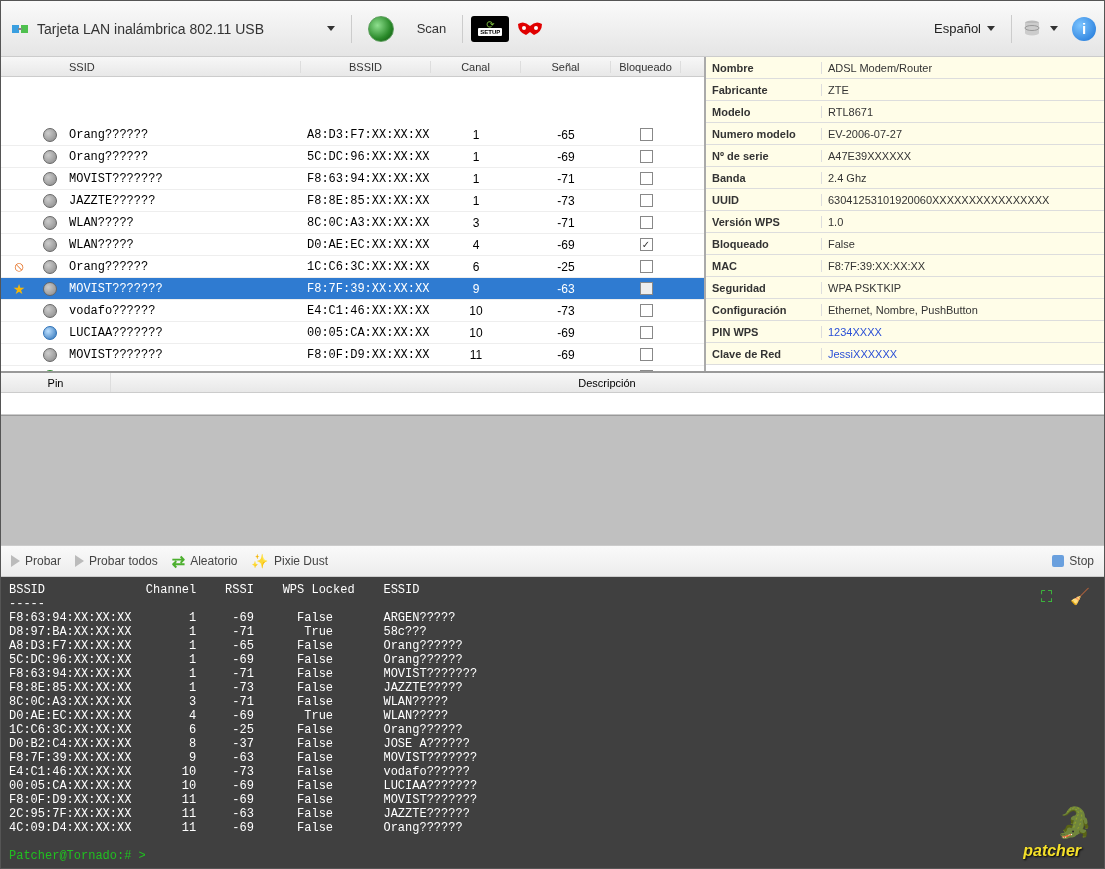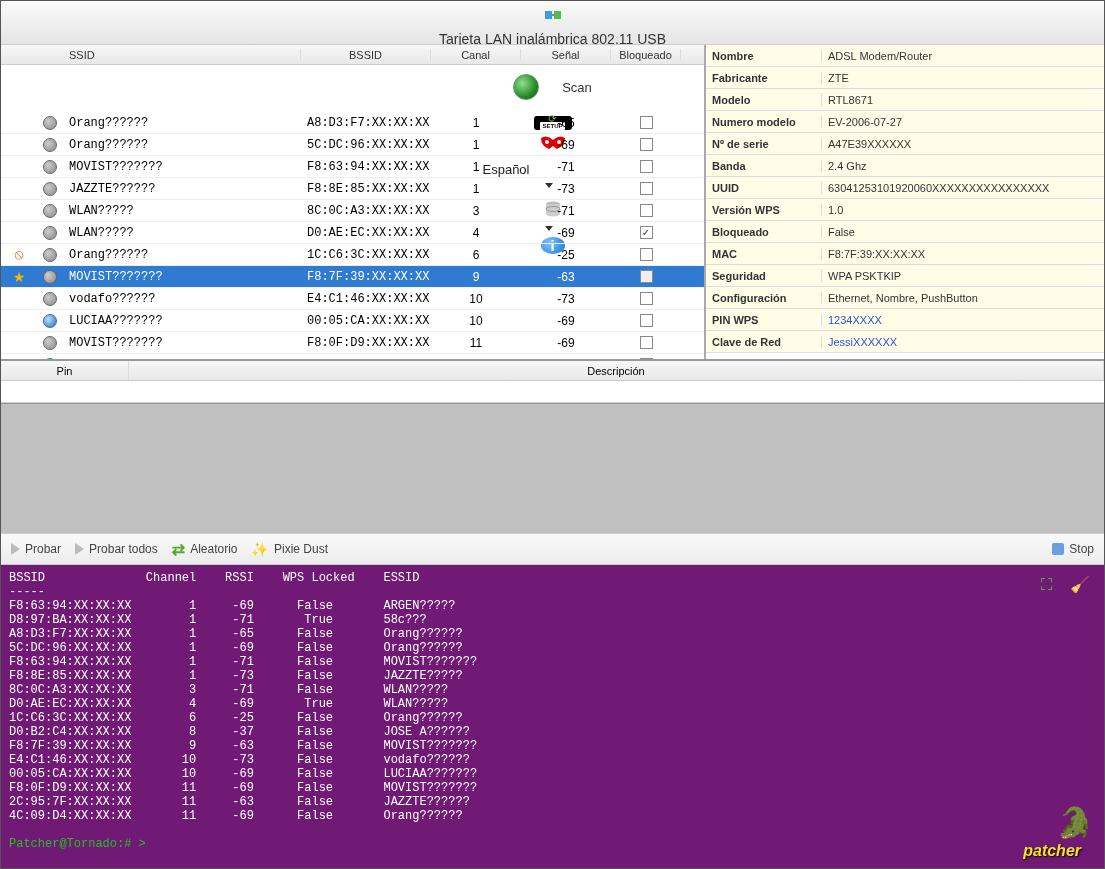--- a/index.html
+++ b/index.html
@@ -1,30 +1,30 @@
 <!DOCTYPE html>
 <html><head>
 <meta charset="utf-8">
 <style>
   * { box-sizing: border-box; margin: 0; padding: 0; }
   body { font-family: 'Segoe UI', Tahoma, sans-serif; font-size: 12px; background: #fff; width: 1105px; height: 869px; overflow: hidden; display: flex; flex-direction: column; border: 1px solid #555; }
   
-  .toolbar { height: 44px; background: linear-gradient(#fafafa,#e5e5e5); border-bottom: 1px solid #ccc; display: flex; align-items: center; padding: 4px 8px; gap: 6px; flex-direction: column; }
+  .toolbar { height: 56px; background: linear-gradient(#fafafa,#e5e5e5); border-bottom: 1px solid #ccc; display: flex; align-items: center; padding: 4px 8px; gap: 6px; }
   .adapter-icon { width: 22px; height: 22px; display:flex; align-items:center; justify-content:center;}
   .adapter-name { flex: 1; font-size: 14px; color: #333; }
   .dropdown-caret { width: 0; height: 0; border-left: 4px solid transparent; border-right: 4px solid transparent; border-top: 5px solid #333; margin-right: 8px;}
   .scan-btn { display:flex; align-items:center; gap:23px; padding:4px 8px; cursor:pointer;}
   .scan-orb { width:26px; height:26px; border-radius:50%; background:radial-gradient(circle at 35% 35%,#8fe08f,#2a8a2a 60%,#0b4b0b); border:1px solid #5c9d5c;}
   .scan-btn span{font-size:13px;color:#333;}
   .wps-badge{width:38px;height:26px;background:#000;border-radius:3px;display:flex;flex-direction:column;align-items:center;justify-content:center;position:relative;}
   .wps-badge .arr{color:#7fbf3f;font-size:10px;line-height:6px;}
   .wps-badge .set{background:#fff;color:#000;font-size:6px;font-weight:bold;padding:1px 2px;border-radius:1px;}
   .mask-icon{width:30px;height:26px;display:flex;align-items:center;justify-content:center;}
   .mask-svg{fill:#e00000;}
-  .lang-dd{font-size:13px;color:#222;min-width:140px;text-align:left;}
+  .lang-dd{font-size:13px;color:#222;min-width:140px;text-align:right;}
   .db-icon{width:24px;height:24px;display:flex;align-items:center;justify-content:center;color:#888;}
   .info-orb{width:24px;height:24px;border-radius:50%;background:radial-gradient(circle at 35% 35%,#7cc4ff,#1a72d6);color:#fff;display:flex;align-items:center;justify-content:center;font-weight:bold;font-size:15px;}
   .toolbar .sep{width:1px;height:28px;background:#ccc;margin:0 2px;}
   .spacer{flex:1;}
   
   .main-split{display:flex;height:316px;border-bottom:2px solid #999;justify-content:center;}
   .left-pane{flex:1;display:flex;flex-direction:column;border-right:2px solid #aaa;overflow:hidden;position:relative;}
   .grid-head{display:flex;background:linear-gradient(#f7f7f7,#e8e8e8);border-bottom:1px solid #ccc;height:20px;align-items:center;font-size:11px;color:#333;}
   .grid-head div{border-right:1px solid #ddd;text-align:center;overflow:hidden;white-space:nowrap;}
   .col-ic1{width:36px;} .col-ic2{width:26px;} .col-ssid{width:238px;text-align:left!important;padding-left:6px;} .col-bssid{width:130px;} .col-ch{width:90px;} .col-sig{width:90px;} .col-lock{width:70px;}
@@ -43,33 +43,33 @@
   .row.sel .cb{background:#eee;}
   
   .right-pane{width:398px;overflow-y:auto;background:#fff;position:relative;}
   .proprow{display:flex;height:22px;border-bottom:1px solid #ddd;align-items:center;background:#fffde8;}
   .proprow .k{width:116px;padding-left:6px;font-weight:bold;font-size:11px;color:#333;border-right:1px solid #ddd;}
   .proprow .v{flex:1;padding-left:6px;font-size:11px;color:#333;overflow:hidden;white-space:nowrap;}
   .proprow .link{color:#2a4fd6;}
   
   .pin-head{display:flex;background:linear-gradient(#f7f7f7,#e8e8e8);height:20px;border-bottom:1px solid #ccc;}
   .pin-head div{border-right:1px solid #ddd;font-size:11px;text-align:center;display:flex;align-items:center;justify-content:center;}
-  .pc1{width:128px;} .pc2{flex:1;}
+  .pc1{width:110px;} .pc2{flex:1;}
   .pin-body{height:22px;background:#fff;border-bottom:1px solid #ccc;}
   .gray-block{background:#c0c0c0;height:130px;border-top:1px solid #999;}
   
   .action-bar{height:32px;background:linear-gradient(#fafafa,#ececec);border-top:1px solid #ccc;border-bottom:1px solid #ccc;display:flex;padding:0 10px;gap:14px;}
   .abtn{display:flex;align-items:center;gap:5px;color:#444;font-size:12px;cursor:pointer;}
   .tri{width:0;height:0;border-top:6px solid transparent;border-bottom:6px solid transparent;border-left:9px solid #bbb;}
   .shuf{color:#4caf2e;font-size:16px;font-weight:bold;}
   .wand{color:#d18f1a;font-size:14px;}
   .stop-sq{width:12px;height:12px;background:#6aa0de;border-radius:2px;}
   .abar-spacer{flex:1;}
   
-  .terminal{flex:1;background:#701a75;color:#0f0;font-family:'Courier New',monospace;font-size:12px;padding:6px 8px;overflow:auto;position:relative;white-space:pre;}
+  .terminal{flex:1;background:#404040;color:#0f0;font-family:'Courier New',monospace;font-size:12px;padding:6px 8px;overflow:auto;position:relative;white-space:pre;}
   .terminal .hdr{color:#fff;}
   .terminal .line{color:#fff;}
   .terminal .prompt{color:#20c020;margin-top:6px;}
   .term-icons{position:absolute;top:10px;right:14px;display:flex;gap:18px;align-items:center;}
   .expand-ic{color:#3cd33c;font-size:16px;}
   .broom-ic{color:#c87b2a;font-size:16px;}
   .patcher-logo{position:absolute;bottom:8px;right:23px;color:#f5e02a;font-style:italic;font-weight:bold;font-size:16px;font-family:sans-serif;text-shadow:1px 1px 2px #000;}
   .croc{position:absolute;bottom:26px;right:10px;font-size:30px;}
 </style>
 </head>

